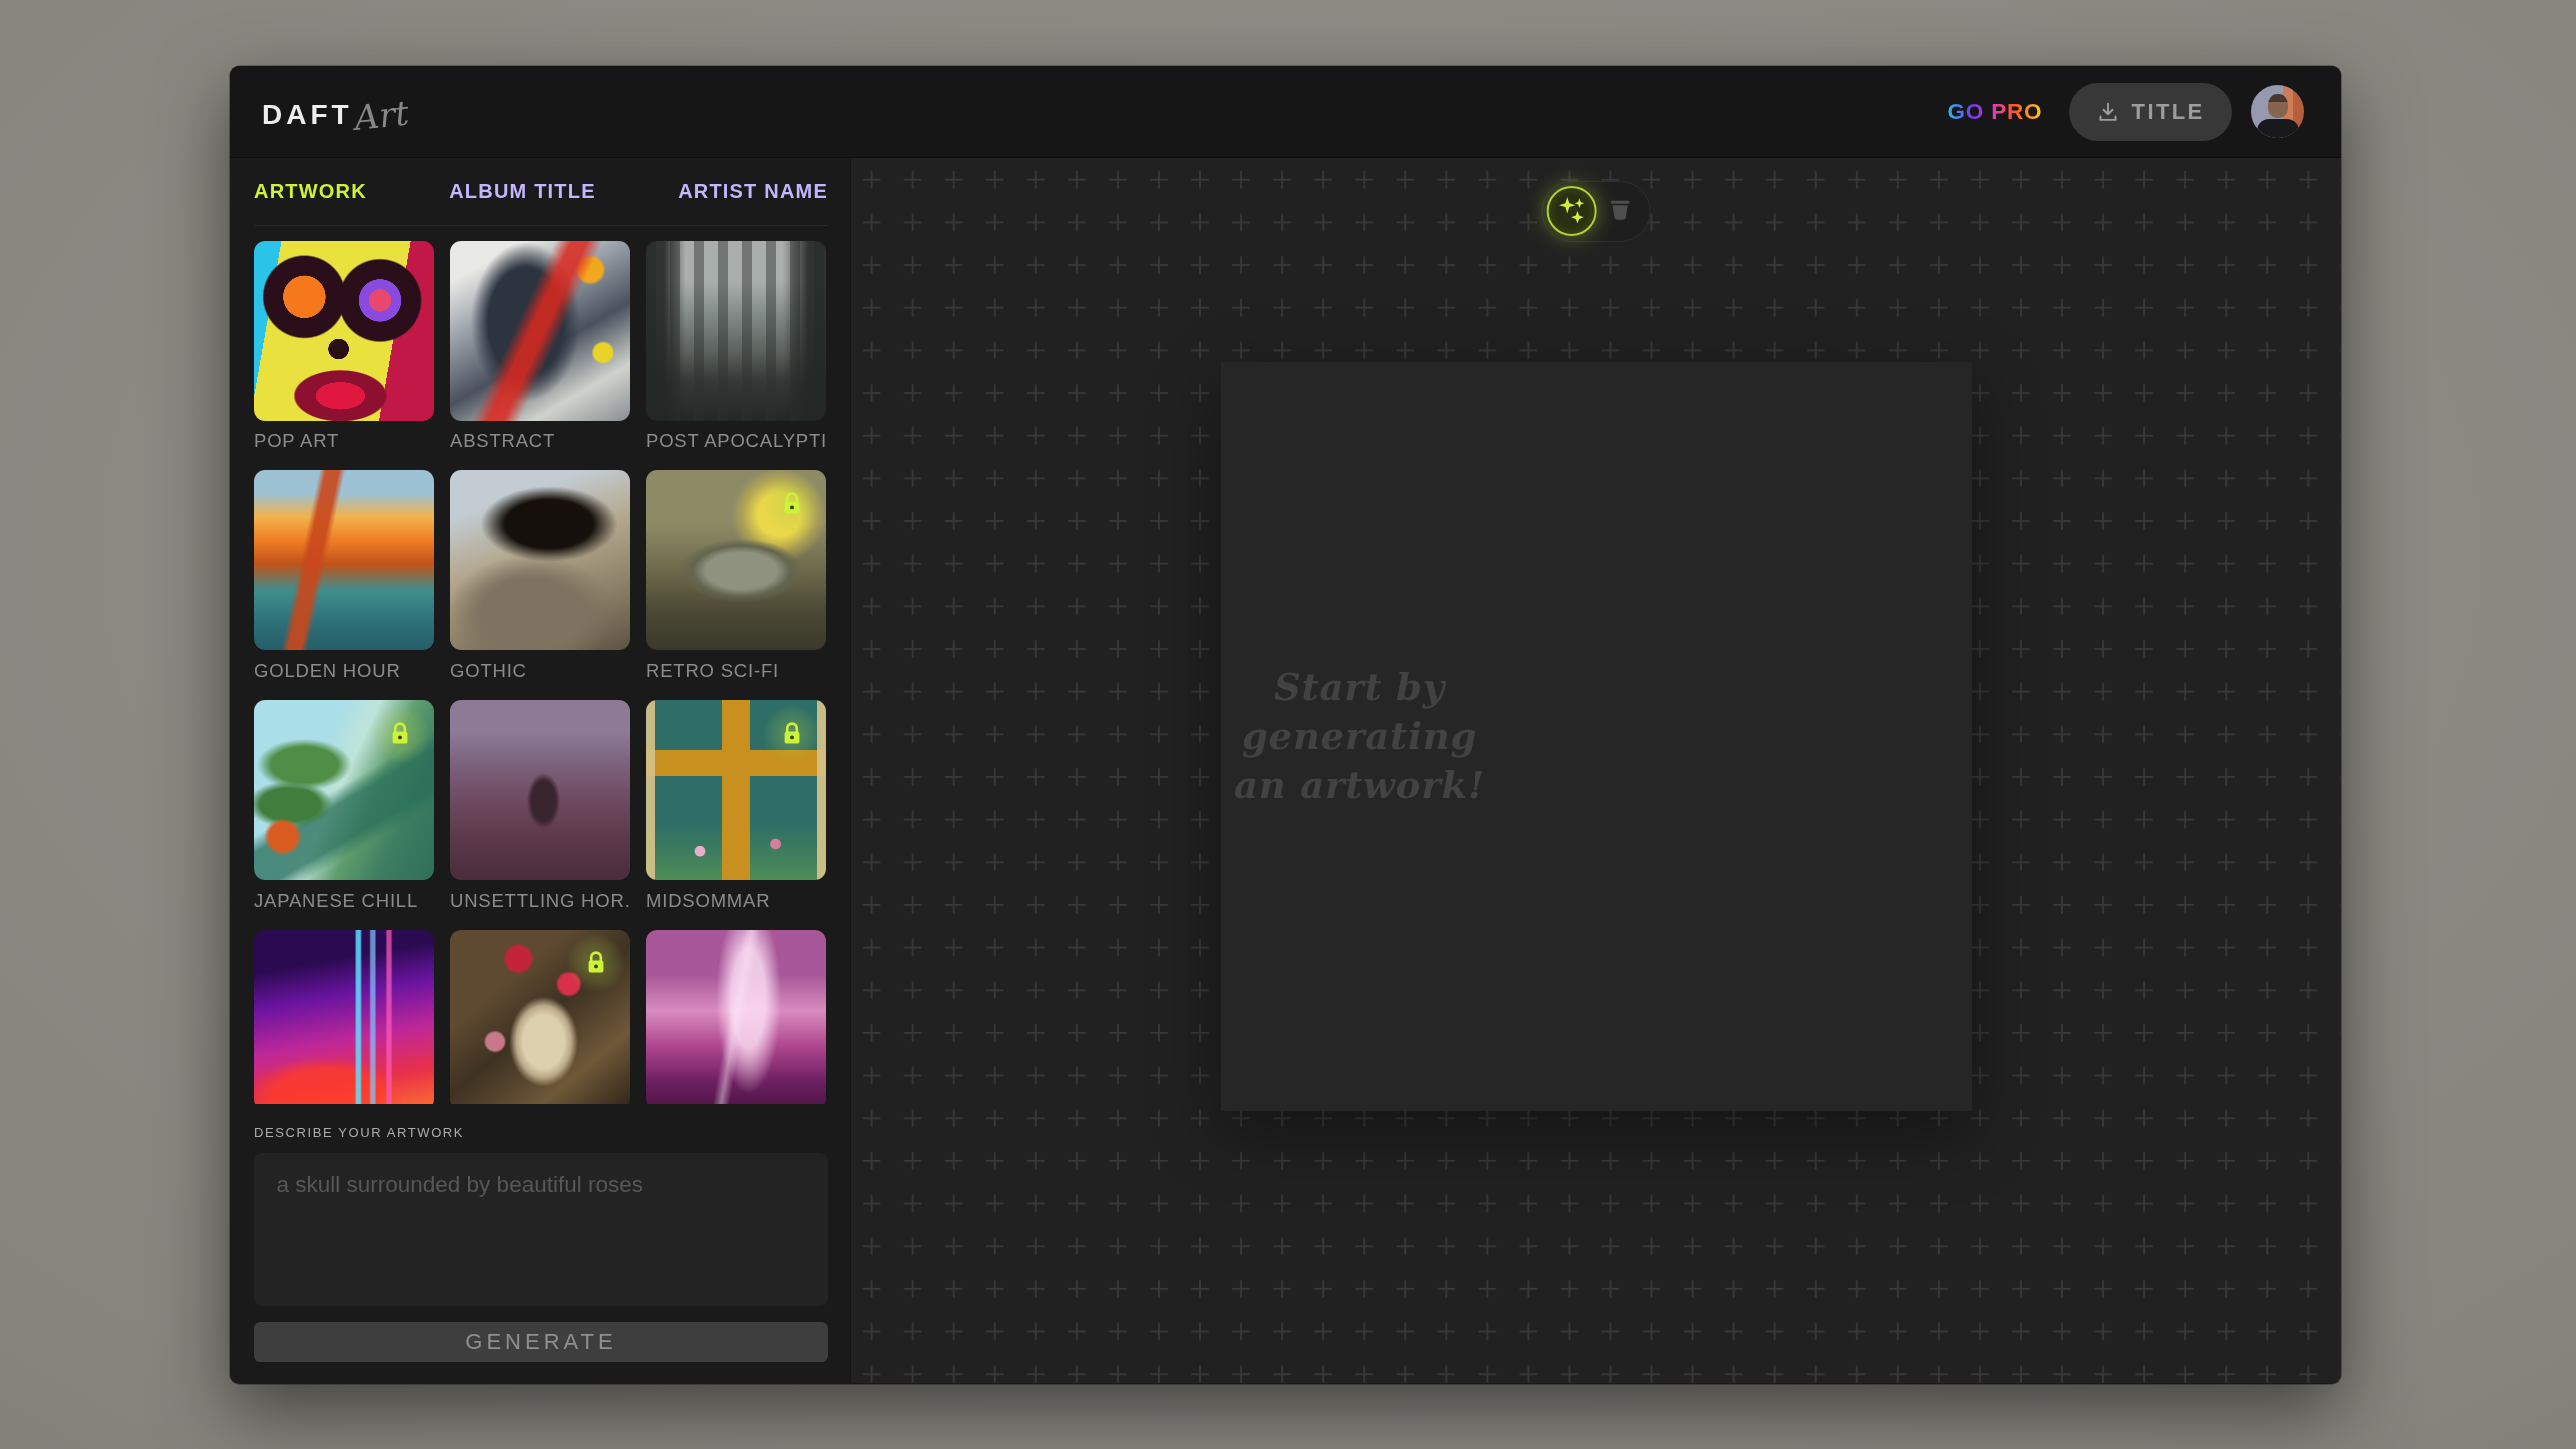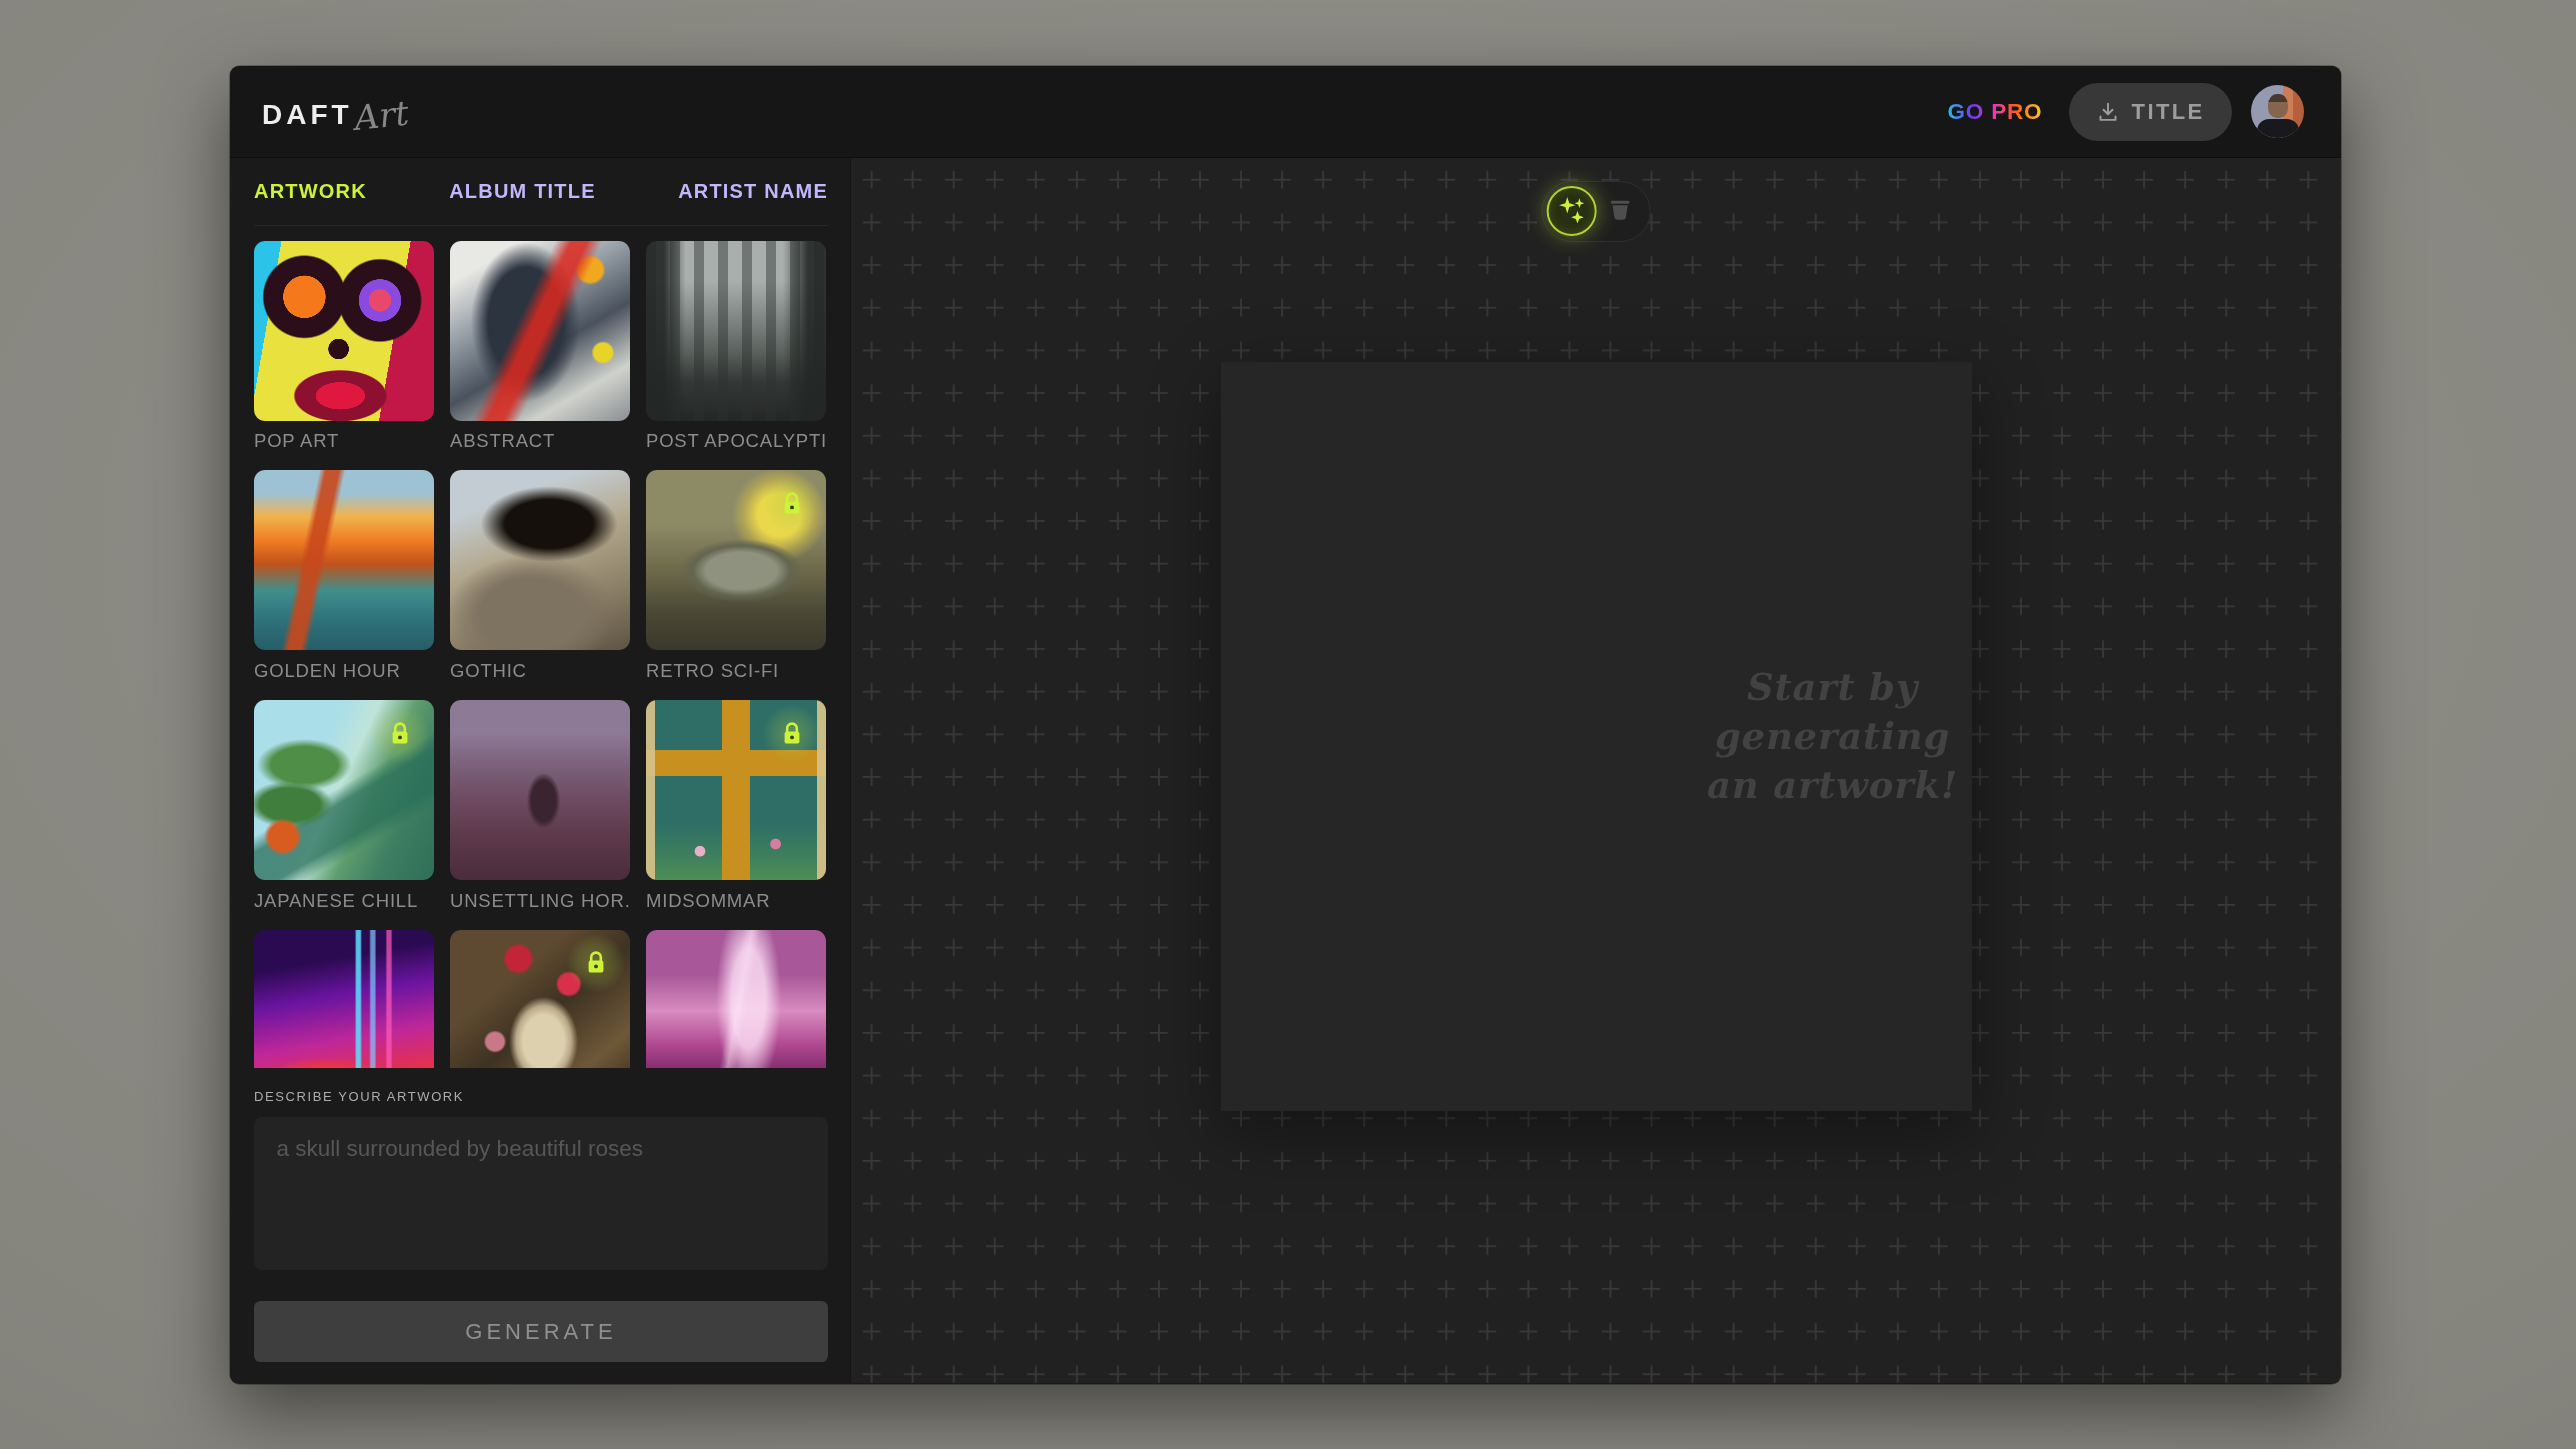--- a/index.html
+++ b/index.html
@@ -110,35 +110,35 @@
     linear-gradient(100deg, transparent 46%, rgba(255,230,250,.45) 50%, transparent 54%),
     linear-gradient(#a85898 0 25%, #d88cc0 45%, #b04890 64%, #6e2060 84%, #4a1444);}
   
   .describe{margin-top:auto;flex:none;}
   .describe-label{display:block;margin:21px 0 13px;font-size:13px;font-weight:500;
     letter-spacing:1.6px;color:#acacac;}
   .prompt{width:100%;height:153px;background:#232323;border:none;border-radius:8px;
     padding:19.3px 22.5px;resize:none;outline:none;color:#c0c0c0;
     font-family:inherit;font-size:22.5px;}
   .prompt::placeholder{color:#575757;}
-  .generate{margin-top:28px;width:100%;height:61px;background:#3e3e3e;border:none;border-radius:6.4px;
+  .generate{margin-top:13px;width:100%;height:40px;background:#3e3e3e;border:none;border-radius:6.4px;
     color:#8f8f8f;font-family:inherit;font-size:22px;font-weight:500;letter-spacing:4px;cursor:pointer;}
   
   .main{position:relative;flex:1;background:#212121;overflow:hidden;}
   .pattern{position:absolute;inset:0;width:100%;height:100%;display:block;}
   .toolbar{position:absolute;top:22.5px;left:50%;transform:translateX(-50%);
     height:61px;border-radius:31px;background:#1e1e1e;border:1.6px solid #2e2e2e;
     display:flex;align-items:center;gap:9.7px;padding:0 16px 0 4px;}
   .spark-btn{width:50px;height:50px;border-radius:50%;border:2.4px solid #b2d133;cursor:pointer;
     background:radial-gradient(circle,#2c3314 0%,#252b11 70%);
     box-shadow:0 0 21px rgba(195,235,60,.45), inset 0 0 11.3px rgba(195,235,60,.2);
     display:flex;align-items:center;justify-content:center;}
   .trash-btn{background:none;border:none;cursor:pointer;display:flex;align-items:center;justify-content:center;}
   .canvas-square{position:relative;width:751px;height:749px;margin:204px auto 0;background:#262626;
-    box-shadow:0 21px 64px rgba(0,0,0,.4);display:flex;align-items:center;justify-content:flex-end;}
+    box-shadow:0 21px 64px rgba(0,0,0,.4);display:flex;align-items:center;justify-content:flex-start;}
   .empty-text{max-width:278px;text-align:center;color:#424242;
     font-family:"DejaVu Serif",serif;font-style:italic;font-weight:700;
     font-size:37px;line-height:1.33;letter-spacing:0.8px;}
 </style>
 </head>
 <body>
 
 <div class="stage">
   <div class="window">
 

